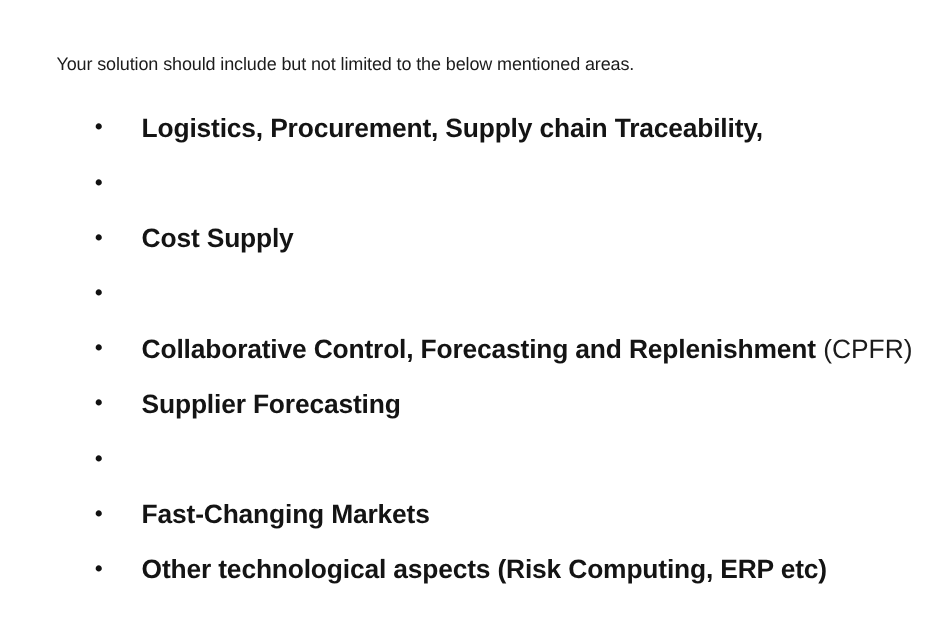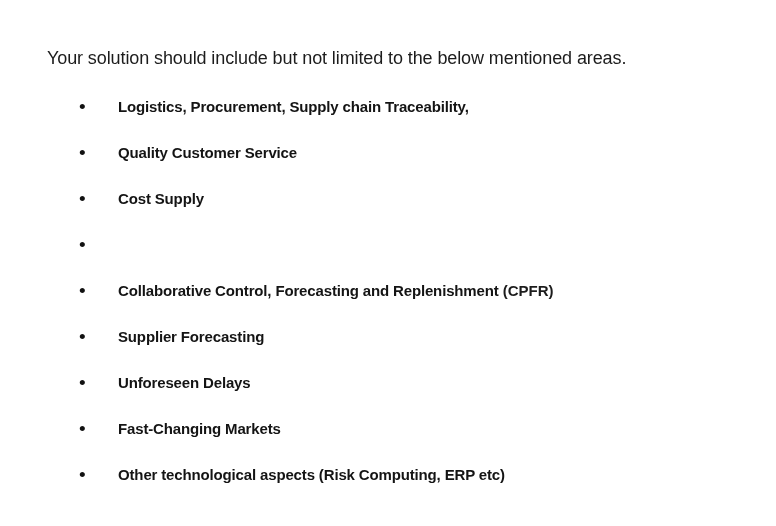--- a/index.html
+++ b/index.html
@@ -21,21 +21,21 @@
     width: 776px;
     height: 526px;
     background: #ffffff;
     box-sizing: border-box;
   }
 
   .intro {
     position: absolute;
     left: 47px;
     top: 30px;
-    font-size: 18px;
+    font-size: 15px;
     font-weight: 400;
     letter-spacing: -0.1px;
     color: #1c1c1c;
     white-space: nowrap;
   }
 
   .bullet-list {
     position: absolute;
     left: 0;
     top: 84px;
@@ -59,49 +59,48 @@
     top: 0;
     width: 10px;
     height: 46px;
     line-height: 46px;
     font-size: 19px;
     color: #111111;
     text-align: left;
   }
 
   .bullet-text {
-    font-size: 15px;
+    font-size: 22px;
     font-weight: 700;
     letter-spacing: -0.15px;
     color: #141414;
   }
 
   .bullet-text .suffix {
-    font-weight: 700;
+    font-weight: 400;
     letter-spacing: 0px;
     color: #1c1c1c;
   }
 </style>
 </head>
 <body>
 
 <div class="page">
 
   <p class="intro">Your solution should include but not limited to the below mentioned areas.</p>
 
   <ul class="bullet-list">
 
     <li class="bullet-item">
       <span class="bullet-marker">•</span>
       <span class="bullet-text"><span>Logistics, Procurement, Supply chain Traceability,</span><span class="suffix"></span></span>
     </li>
 
     <li class="bullet-item">
       <span class="bullet-marker">•</span>
-      <span class="bullet-text"><span>Quality Customer Service</span><span class="suffix"></span></span>
     </li>
 
     <li class="bullet-item">
       <span class="bullet-marker">•</span>
       <span class="bullet-text"><span>Cost Supply</span><span class="suffix"></span></span>
     </li>
 
     <li class="bullet-item">
       <span class="bullet-marker">•</span>
     </li>
@@ -111,21 +110,20 @@
       <span class="bullet-text"><span>Collaborative Control, Forecasting and Replenishment</span><span class="suffix"> (CPFR)</span></span>
     </li>
 
     <li class="bullet-item">
       <span class="bullet-marker">•</span>
       <span class="bullet-text"><span>Supplier Forecasting</span><span class="suffix"></span></span>
     </li>
 
     <li class="bullet-item">
       <span class="bullet-marker">•</span>
-      <span class="bullet-text"><span>Unforeseen Delays</span><span class="suffix"></span></span>
     </li>
 
     <li class="bullet-item">
       <span class="bullet-marker">•</span>
       <span class="bullet-text"><span>Fast-Changing Markets</span><span class="suffix"></span></span>
     </li>
 
     <li class="bullet-item">
       <span class="bullet-marker">•</span>
       <span class="bullet-text"><span>Other technological aspects (Risk Computing, ERP etc)</span><span class="suffix"></span></span>

